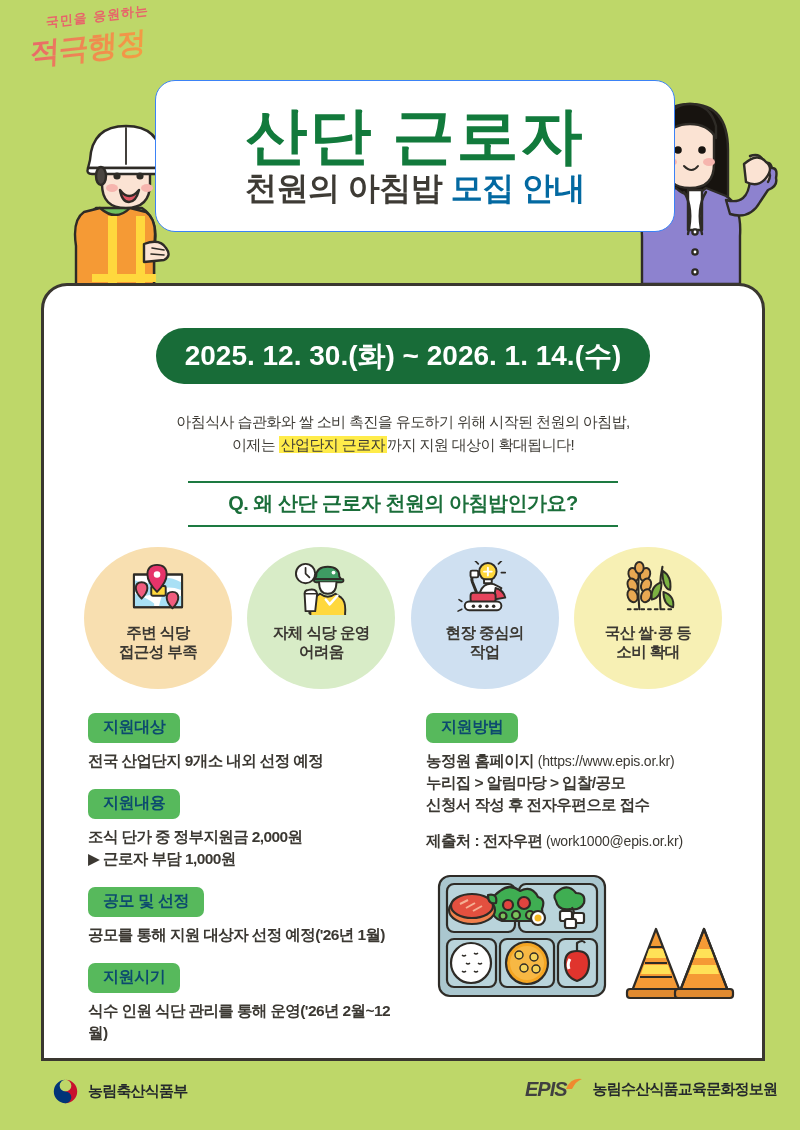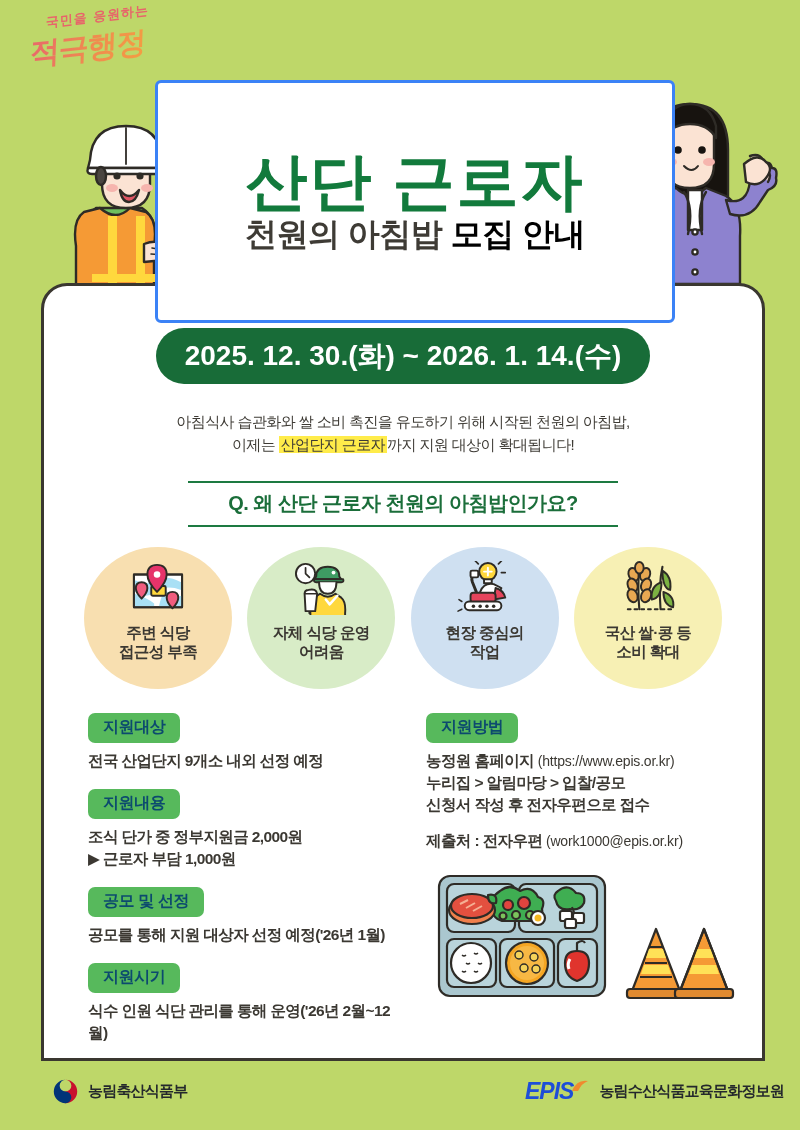--- a/index.html
+++ b/index.html
@@ -60,24 +60,24 @@
   
   .worker { position: absolute; left: 52px; top: 98px; width: 130px; height: 210px; }
   .officer { position: absolute; left: 640px; top: 92px; width: 150px; height: 218px; }
 
   
   .title-card {
     position: absolute;
     left: 155px;
     top: 80px;
     width: 520px;
-    height: 243px;
+    height: 152px;
     background: #ffffff;
-    border: 3px solid #3b82f6;
-    border-radius: 6px;
+    border: 1px solid #3b82f6;
+    border-radius: 20px;
     display: flex;
     flex-direction: column;
     align-items: center;
     justify-content: center;
     gap: 4px;
     z-index: 5;
   }
   .title-main {
     font-size: 62px;
     font-weight: bold;
@@ -87,21 +87,21 @@
     text-shadow: 2px 3px 0 rgba(255,255,255,0.9);
   }
   .title-sub {
     font-size: 32px;
     font-weight: bold;
     line-height: 1.1;
     letter-spacing: -0.5px;
     white-space: nowrap;
   }
   .title-sub .dark { color: #3e3b35; }
-  .title-sub .green { color: #000000; }
+  .title-sub .green { color: #0369a1; }
 
   
   .body-card {
     position: absolute;
     left: 41px;
     top: 283px;
     width: 724px;
     height: 778px;
     background: #ffffff;
     border: 3px solid #3a3730;
@@ -252,24 +252,24 @@
     z-index: 6;
   }
   .footer-text {
     font-size: 15px;
     font-weight: bold;
     color: #24282c;
     letter-spacing: -0.8px;
     white-space: nowrap;
   }
   .epis-word {
-    font-size: 23px;
+    font-size: 20px;
     font-weight: bold;
     font-style: italic;
-    color: #1d4ed8;
+    color: #404040;
     letter-spacing: -1px;
     font-family: "Liberation Sans", sans-serif;
     position: relative;
   }
 </style>
 </head>
 <body>
 
 <div class="poster">
 

